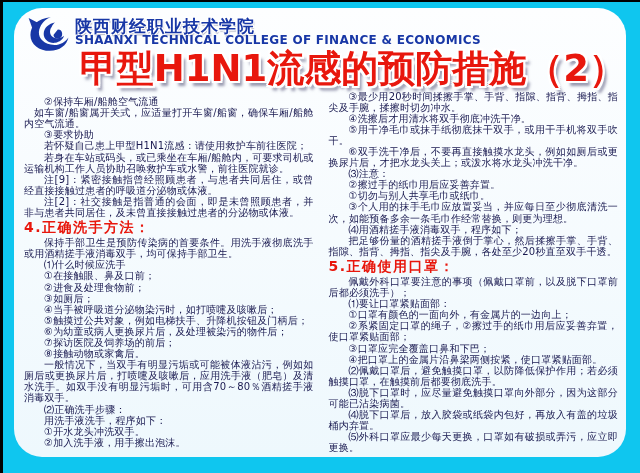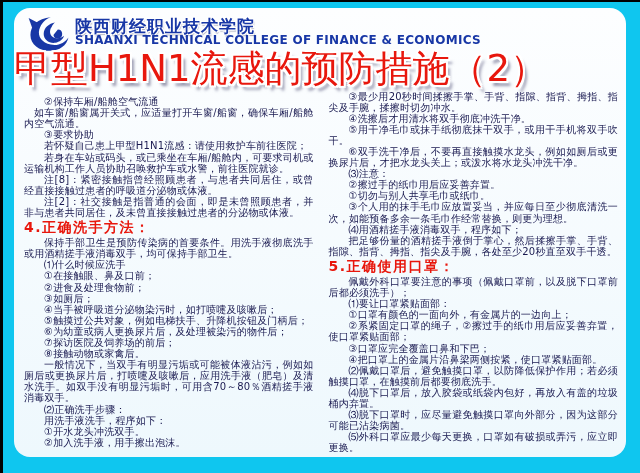--- a/index.html
+++ b/index.html
@@ -7,35 +7,35 @@
     width:640px;height:473px;position:relative;overflow:hidden;
     background:#000;font-family:"DejaVu Sans","Liberation Sans",sans-serif;
   }
   .frame{
     position:absolute;left:3px;top:2px;right:0;bottom:0;
     background:#0fc6ef;
   }
   .card{
     position:absolute;left:11px;top:6px;width:612px;height:449px;
     background:linear-gradient(#fdfeff,#eef8fd);
-    border-radius:16px;
+    border-radius:28px;
   }
   .logo-row{position:absolute;left:12px;top:7px;display:flex;align-items:flex-start;}
   .logo-box{width:46px;height:38px;flex:0 0 auto;}
   .college{margin-left:3px;padding-top:2px;}
   .college .cn{
     font-size:17px;font-weight:bold;color:#1837a6;letter-spacing:1px;line-height:18px;
     text-shadow:-1px -1px 0 #fff,1px -1px 0 #fff,-1px 1px 0 #fff,1px 1px 0 #fff,1px 2px 1px rgba(80,80,110,.5);
   }
   .college .en{
     font-size:12px;font-weight:bold;color:#1837a6;letter-spacing:.3px;line-height:8px;margin-top:1px;
   }
   .title{
-    position:absolute;top:36px;left:0;right:0;text-align:left;
-    font-size:37px;font-weight:normal;color:#e8170d;letter-spacing:0;white-space:nowrap;
+    position:absolute;top:36px;left:0;right:0;text-align:right;
+    font-size:37px;font-weight:bold;color:#e8170d;letter-spacing:0;white-space:nowrap;
     text-shadow:
       -2px -2px 0 #fff,2px -2px 0 #fff,-2px 2px 0 #fff,2px 2px 0 #fff,
       -2px 0 0 #fff,2px 0 0 #fff,0 -2px 0 #fff,0 2px 0 #fff,
       4px 5px 3px rgba(70,70,110,.55);
   }
   .content{
     position:absolute;left:10px;right:8px;top:84px;bottom:5px;
     display:flex;align-items:center;overflow:hidden;
   }
   .col{
@@ -82,21 +82,21 @@
           <p>②保持车厢/船舱空气流通</p>
 
           <p class="body1">如车窗/船窗属开关式，应适量打开车窗/船窗，确保车厢/船舱内空气流通。</p>
 
           <p>③要求协助</p>
 
           <p>若怀疑自己患上甲型H1N1流感：请使用救护车前往医院；</p>
 
           <p>若身在车站或码头，或已乘坐在车厢/船舱内，可要求司机或运输机构工作人员协助召唤救护车或水警，前往医院就诊。</p>
 
-          <p>注[8]：紧密接触指曾经照顾患者，与患者共同居住，或曾经直接接触过患者的呼吸道分泌物或体液。</p>
+          <p>注[9]：紧密接触指曾经照顾患者，与患者共同居住，或曾经直接接触过患者的呼吸道分泌物或体液。</p>
 
           <p>注[2]：社交接触是指普通的会面，即是未曾照顾患者，并非与患者共同居住，及未曾直接接触过患者的分泌物或体液。</p>
 
           <p class="head">4.正确洗手方法：</p>
 
           <p>保持手部卫生是预防传染病的首要条件。用洗手液彻底洗手或用酒精搓手液消毒双手，均可保持手部卫生。</p>
 
           <p>⑴什么时候应洗手</p>
 
           <p>①在接触眼、鼻及口前；</p>
@@ -157,23 +157,23 @@
           <p>①口罩有颜色的一面向外，有金属片的一边向上；</p>
 
           <p>②系紧固定口罩的绳子，②擦过手的纸巾用后应妥善弃置，使口罩紧贴面部；</p>
 
           <p>③口罩应完全覆盖口鼻和下巴；</p>
 
           <p>④把口罩上的金属片沿鼻梁两侧按紧，使口罩紧贴面部。</p>
 
           <p>⑵佩戴口罩后，避免触摸口罩，以防降低保护作用；若必须触摸口罩，在触摸前后都要彻底洗手。</p>
 
+          <p>⑶脱下口罩时，应尽量避免触摸口罩向外部分，因为这部分可能已沾染病菌。</p>
+
           <p>⑷脱下口罩后，放入胶袋或纸袋内包好，再放入有盖的垃圾桶内弃置。</p>
-
-          <p>⑶脱下口罩时，应尽量避免触摸口罩向外部分，因为这部分可能已沾染病菌。</p>
 
           <p>⑸外科口罩应最少每天更换，口罩如有破损或弄污，应立即更换。</p>
 
         </div>
     </div>
 
   </div>
 </div>
 
 </body></html>

